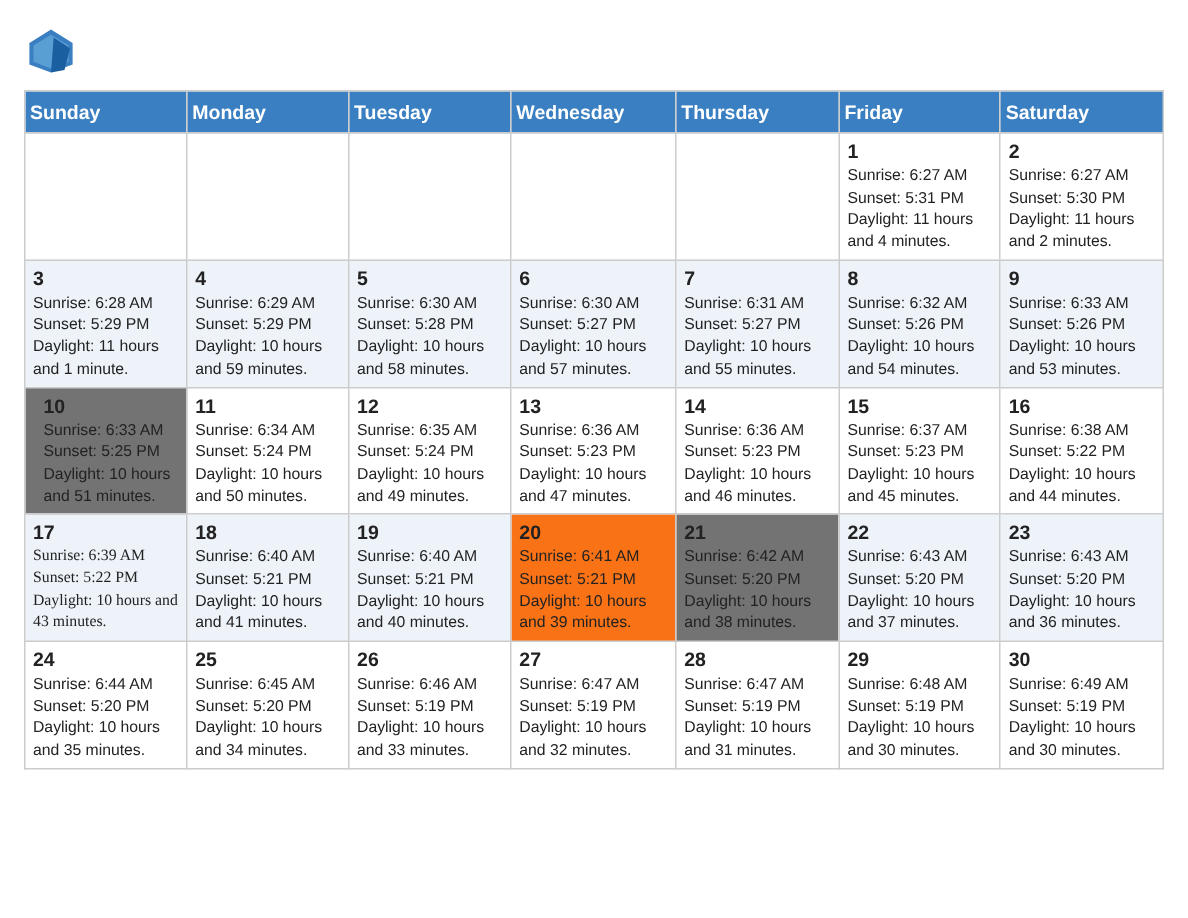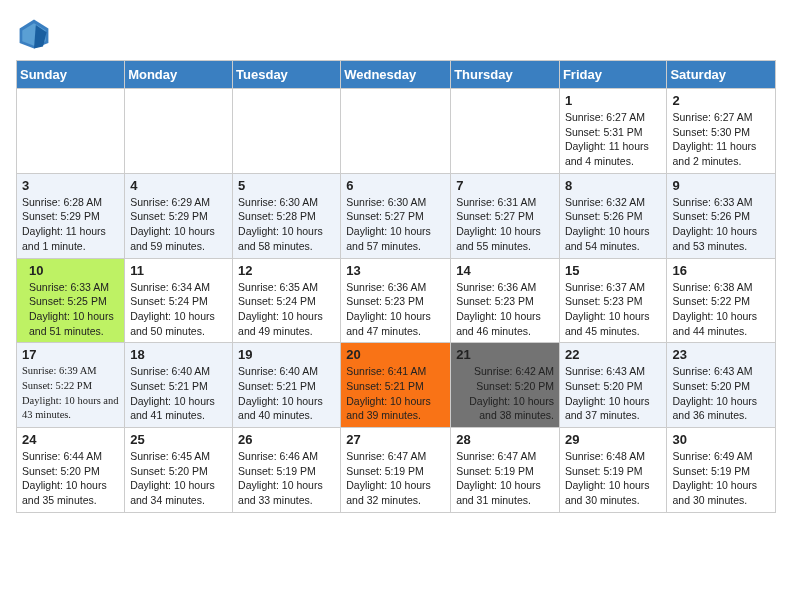--- a/index.html
+++ b/index.html
@@ -179,21 +179,21 @@
 Daylight: 10 hours and 54 minutes.</div>
         </td>
         <td style="background: rgb(238, 243, 250);">
           <span class="day-num">9</span>
           <div class="day-info" style="white-space: pre-line;">Sunrise: 6:33 AM
 Sunset: 5:26 PM
 Daylight: 10 hours and 53 minutes.</div>
         </td>
       </tr>
       <tr>
-        <td style="background: #bef264; padding-left: 12px;">
+        <td style="background: #737373; padding-left: 12px;">
           <span class="day-num">10</span>
           <div class="day-info" style="white-space: pre-line;">Sunrise: 6:33 AM
 Sunset: 5:25 PM
 Daylight: 10 hours and 51 minutes.</div>
         </td>
         <td style="background: rgb(255, 255, 255);">
           <span class="day-num">11</span>
           <div class="day-info" style="white-space: pre-line;">Sunrise: 6:34 AM
 Sunset: 5:24 PM
 Daylight: 10 hours and 50 minutes.</div>
@@ -249,21 +249,21 @@
 Daylight: 10 hours and 40 minutes.</div>
         </td>
         <td style="background: #f97316;">
           <span class="day-num">20</span>
           <div class="day-info" style="white-space: pre-line;">Sunrise: 6:41 AM
 Sunset: 5:21 PM
 Daylight: 10 hours and 39 minutes.</div>
         </td>
         <td style="background: #737373;">
           <span class="day-num">21</span>
-          <div class="day-info" style="white-space: pre-line; text-align: right;">Sunrise: 6:42 AM
+          <div class="day-info" style="white-space: pre-line;">Sunrise: 6:42 AM
 Sunset: 5:20 PM
 Daylight: 10 hours and 38 minutes.</div>
         </td>
         <td style="background: rgb(238, 243, 250);">
           <span class="day-num">22</span>
           <div class="day-info" style="white-space: pre-line;">Sunrise: 6:43 AM
 Sunset: 5:20 PM
 Daylight: 10 hours and 37 minutes.</div>
         </td>
         <td style="background: rgb(238, 243, 250);">

